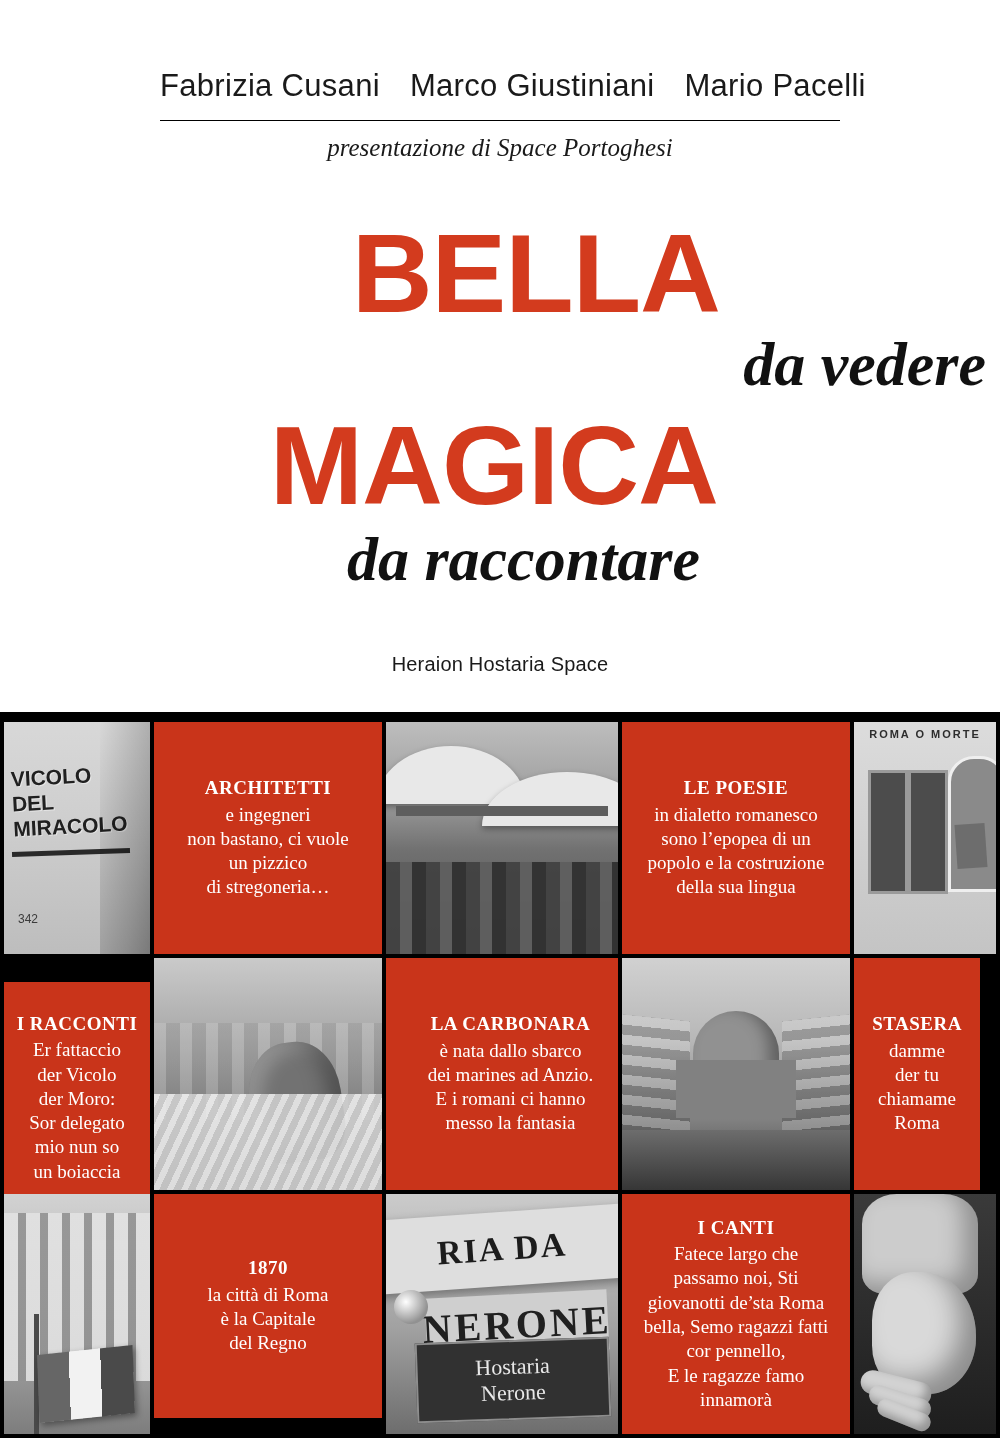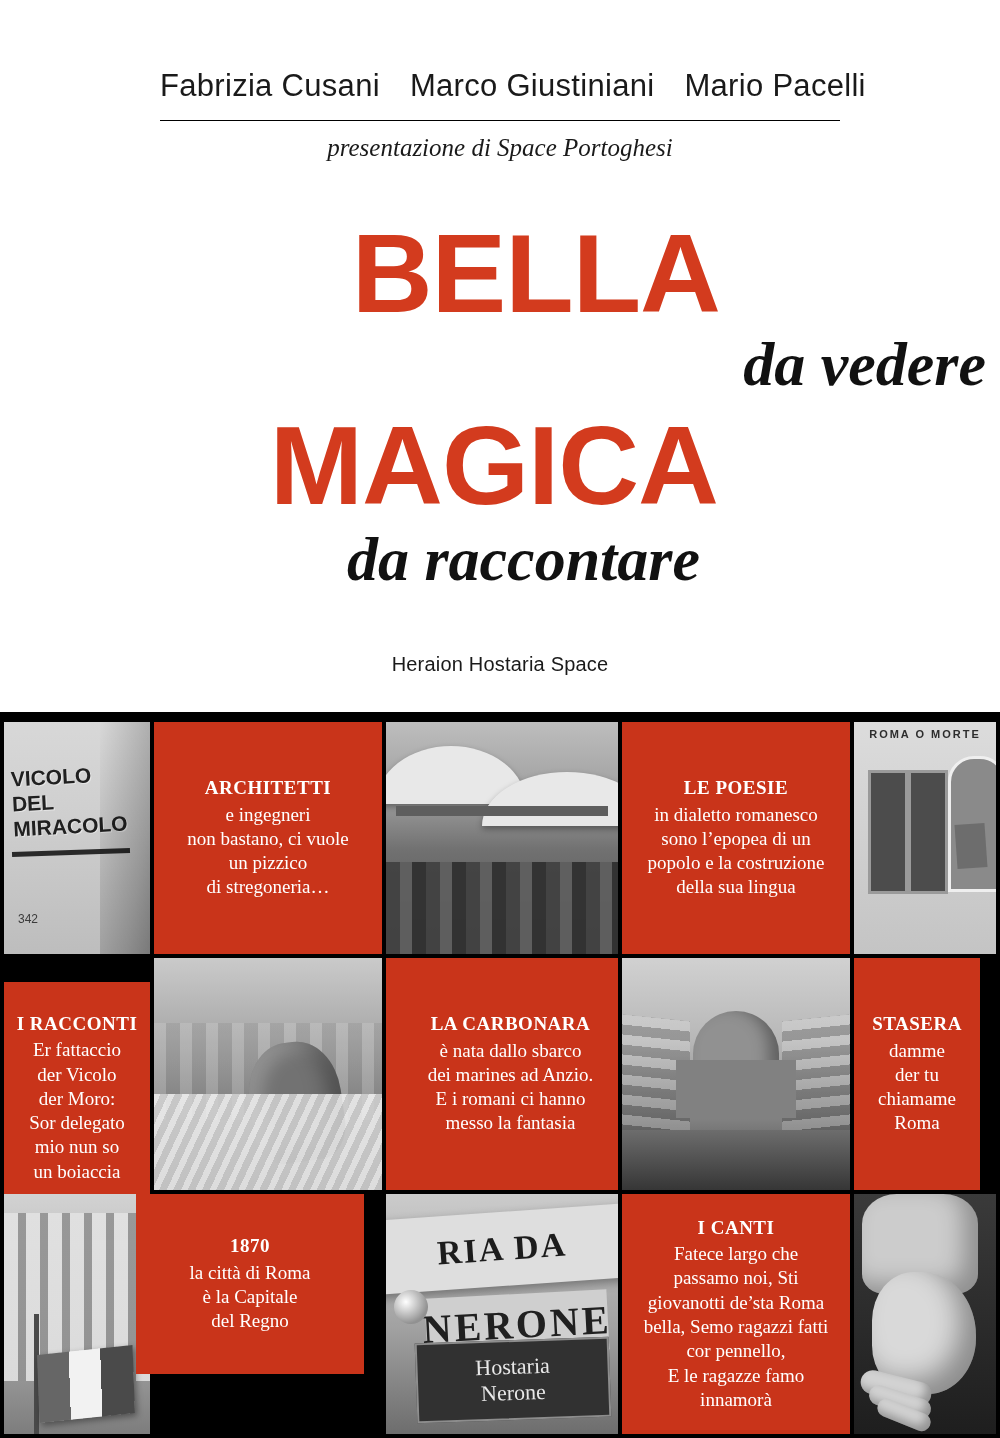--- a/index.html
+++ b/index.html
@@ -588,21 +588,21 @@
     </div>
 
     <div class="cell photo" style="left:4px; top:482px; width:146px; height:240px;">
       <div class="ph ph-colon">
         <div class="cols"></div>
         <div class="pole"></div>
         <div class="flag"></div>
       </div>
     </div>
 
-    <div class="cell red" style="left:136px; top:482px; width:228px; height:180px;">
+    <div class="cell red" style="left:154px; top:482px; width:228px; height:224px;">
       <div class="txt">
         <span class="hd">1870</span>
         <span>la città di Roma<br>è la Capitale<br>del Regno</span>
       </div>
     </div>
 
     <div class="cell photo" style="left:386px; top:482px; width:232px; height:240px;">
       <div class="ph ph-sign">
         <div class="band">RIA DA</div>
         <div class="band2">NERONE</div>

